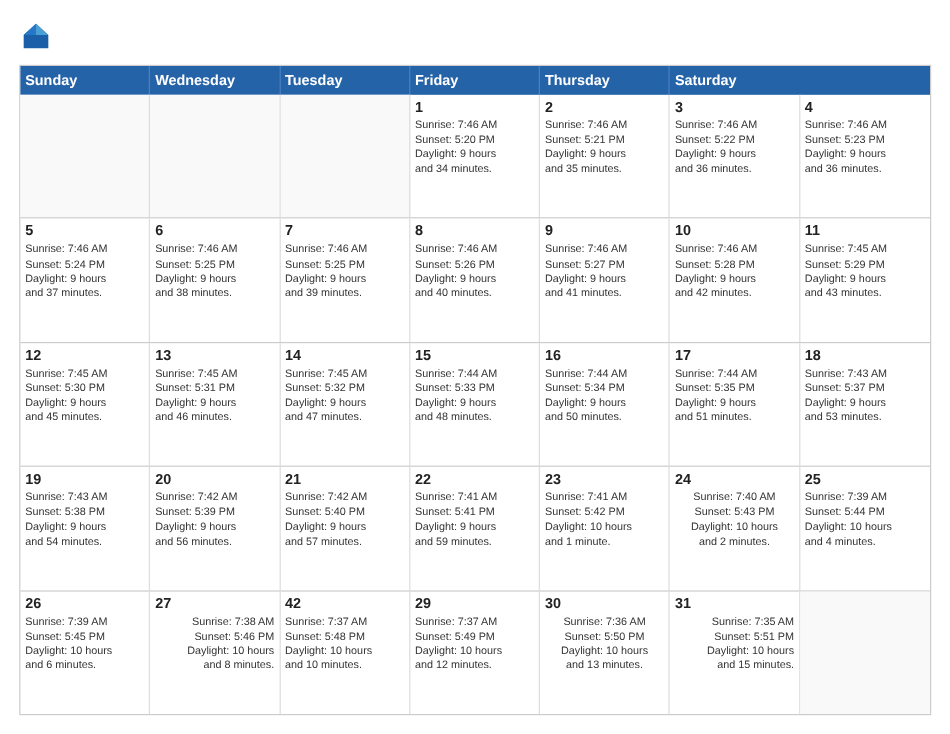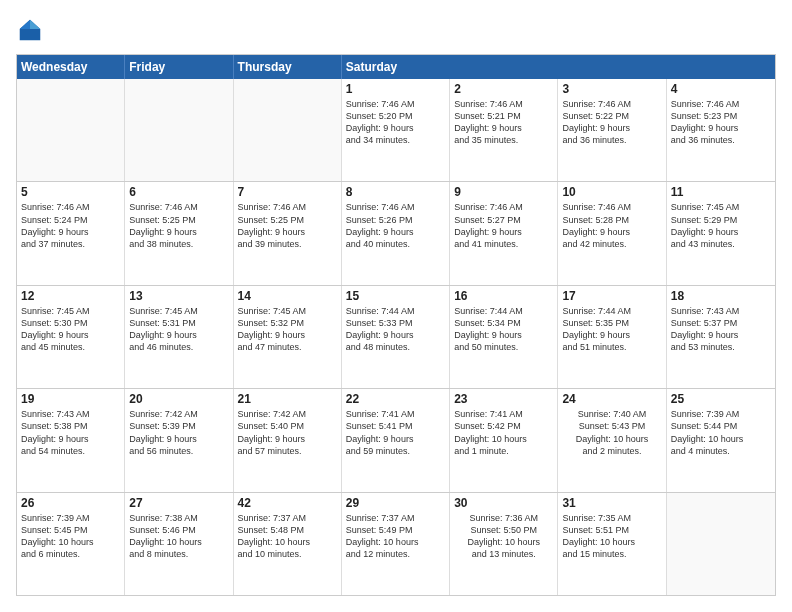--- a/index.html
+++ b/index.html
@@ -132,21 +132,23 @@
       </div>
     </div>
     <div class="title-block">
       <div class="cal-title"></div>
       <div class="cal-subtitle"></div>
     </div>
   </div>
 
   <div class="calendar">
     <div class="cal-header-row">
+    <div class="cal-header-cell">Sunday</div>
         <div class="cal-header-cell">Wednesday</div>
+        <div class="cal-header-cell">Tuesday</div>
         <div class="cal-header-cell">Friday</div>
         <div class="cal-header-cell">Thursday</div>
         <div class="cal-header-cell">Saturday</div>
       </div>
     <div class="cal-body">
     <div class="cal-week">
           <div class="cal-cell empty"></div>
           <div class="cal-cell empty"></div>
           <div class="cal-cell empty"></div>
           <div class="cal-cell">
@@ -334,21 +336,21 @@
         <div class="cal-week">
           <div class="cal-cell">
             <div class="cal-day-num">26</div>
             <div class="cal-cell-text" style="white-space: pre-line;">Sunrise: 7:39 AM
 Sunset: 5:45 PM
 Daylight: 10 hours
 and 6 minutes.</div>
           </div>
           <div class="cal-cell">
             <div class="cal-day-num">27</div>
-            <div class="cal-cell-text" style="white-space: pre-line;">Sunrise: 7:38 AM
+            <div class="cal-cell-text" style="white-space: pre-line; text-align: right;">Sunrise: 7:38 AM
 Sunset: 5:46 PM
 Daylight: 10 hours
 and 8 minutes.</div>
           </div>
           <div class="cal-cell">
             <div class="cal-day-num">42</div>
             <div class="cal-cell-text" style="white-space: pre-line;">Sunrise: 7:37 AM
 Sunset: 5:48 PM
 Daylight: 10 hours
 and 10 minutes.</div>
@@ -362,21 +364,21 @@
           </div>
           <div class="cal-cell">
             <div class="cal-day-num">30</div>
             <div class="cal-cell-text" style="white-space: pre-line; text-align: center;">Sunrise: 7:36 AM
 Sunset: 5:50 PM
 Daylight: 10 hours
 and 13 minutes.</div>
           </div>
           <div class="cal-cell">
             <div class="cal-day-num">31</div>
-            <div class="cal-cell-text" style="white-space: pre-line;">Sunrise: 7:35 AM
+            <div class="cal-cell-text" style="white-space: pre-line; text-align: right;">Sunrise: 7:35 AM
 Sunset: 5:51 PM
 Daylight: 10 hours
 and 15 minutes.</div>
           </div>
           <div class="cal-cell empty"></div>
         </div>
       </div>
   </div>
 </div>
 

